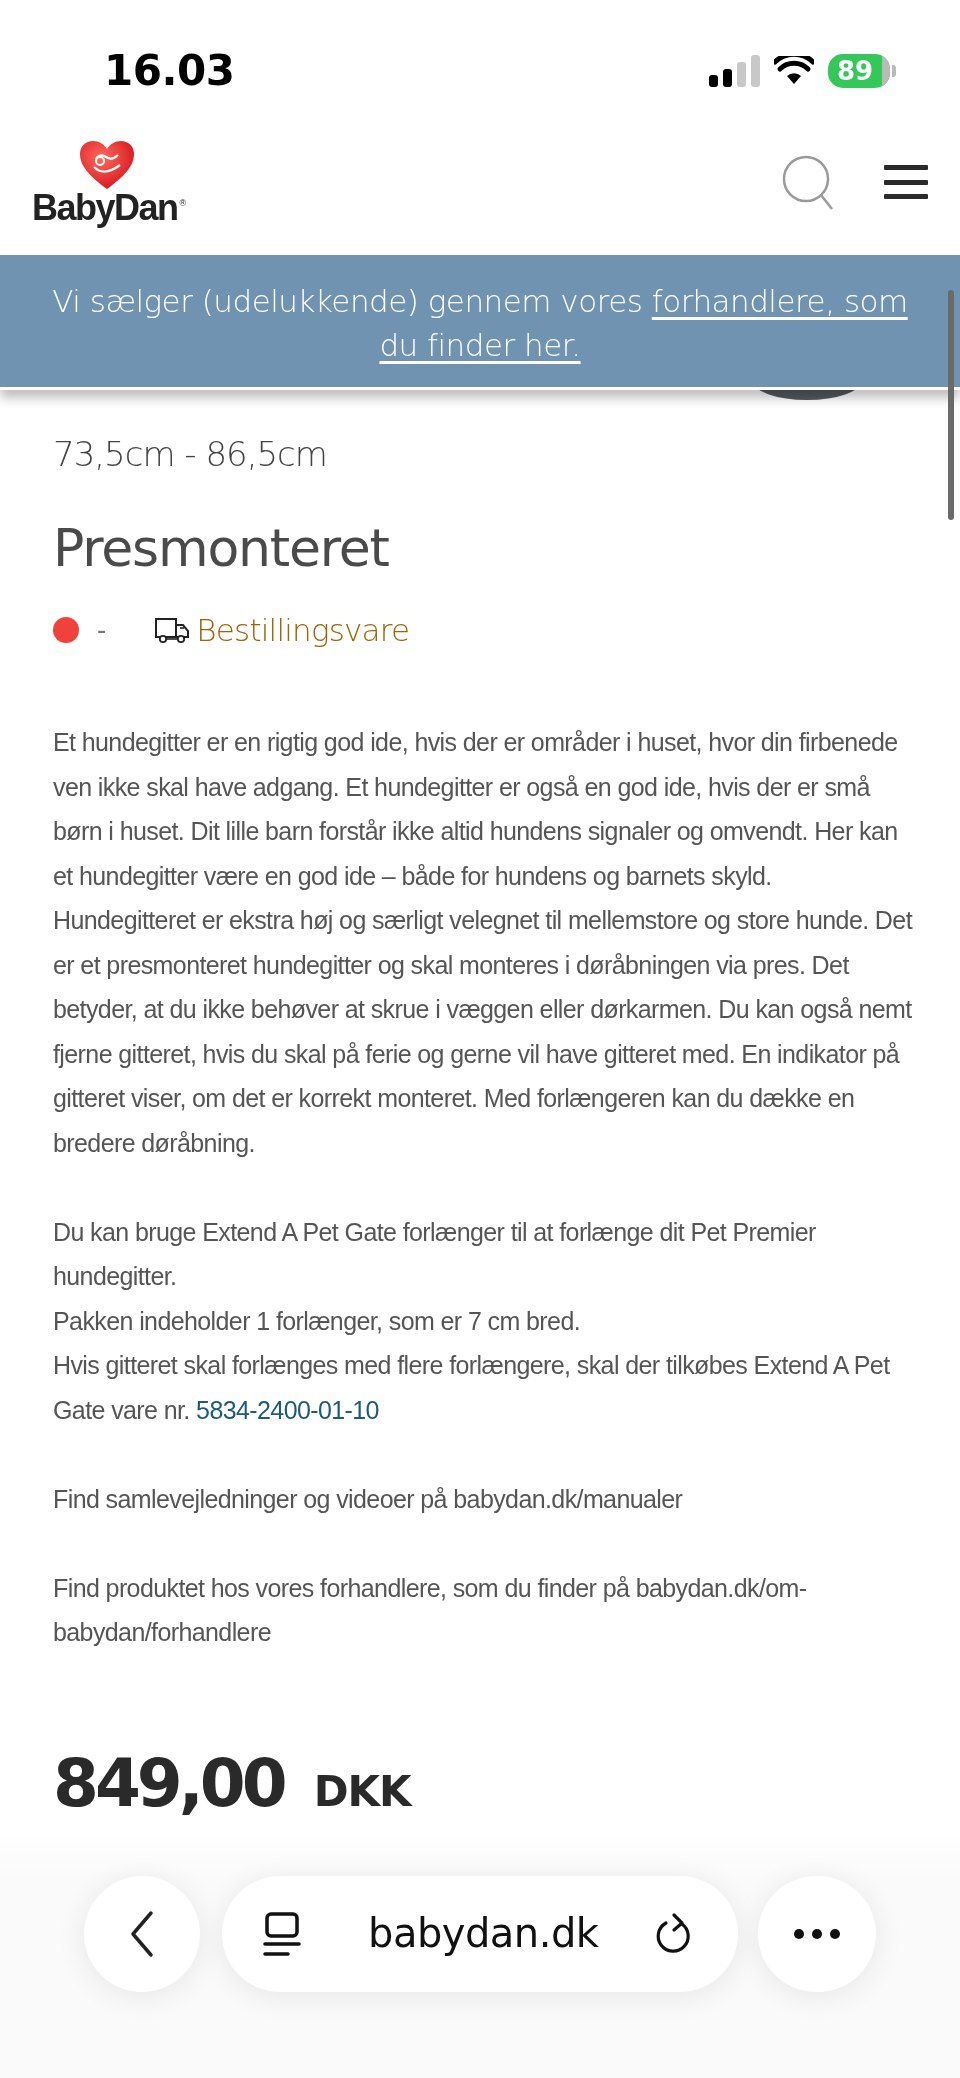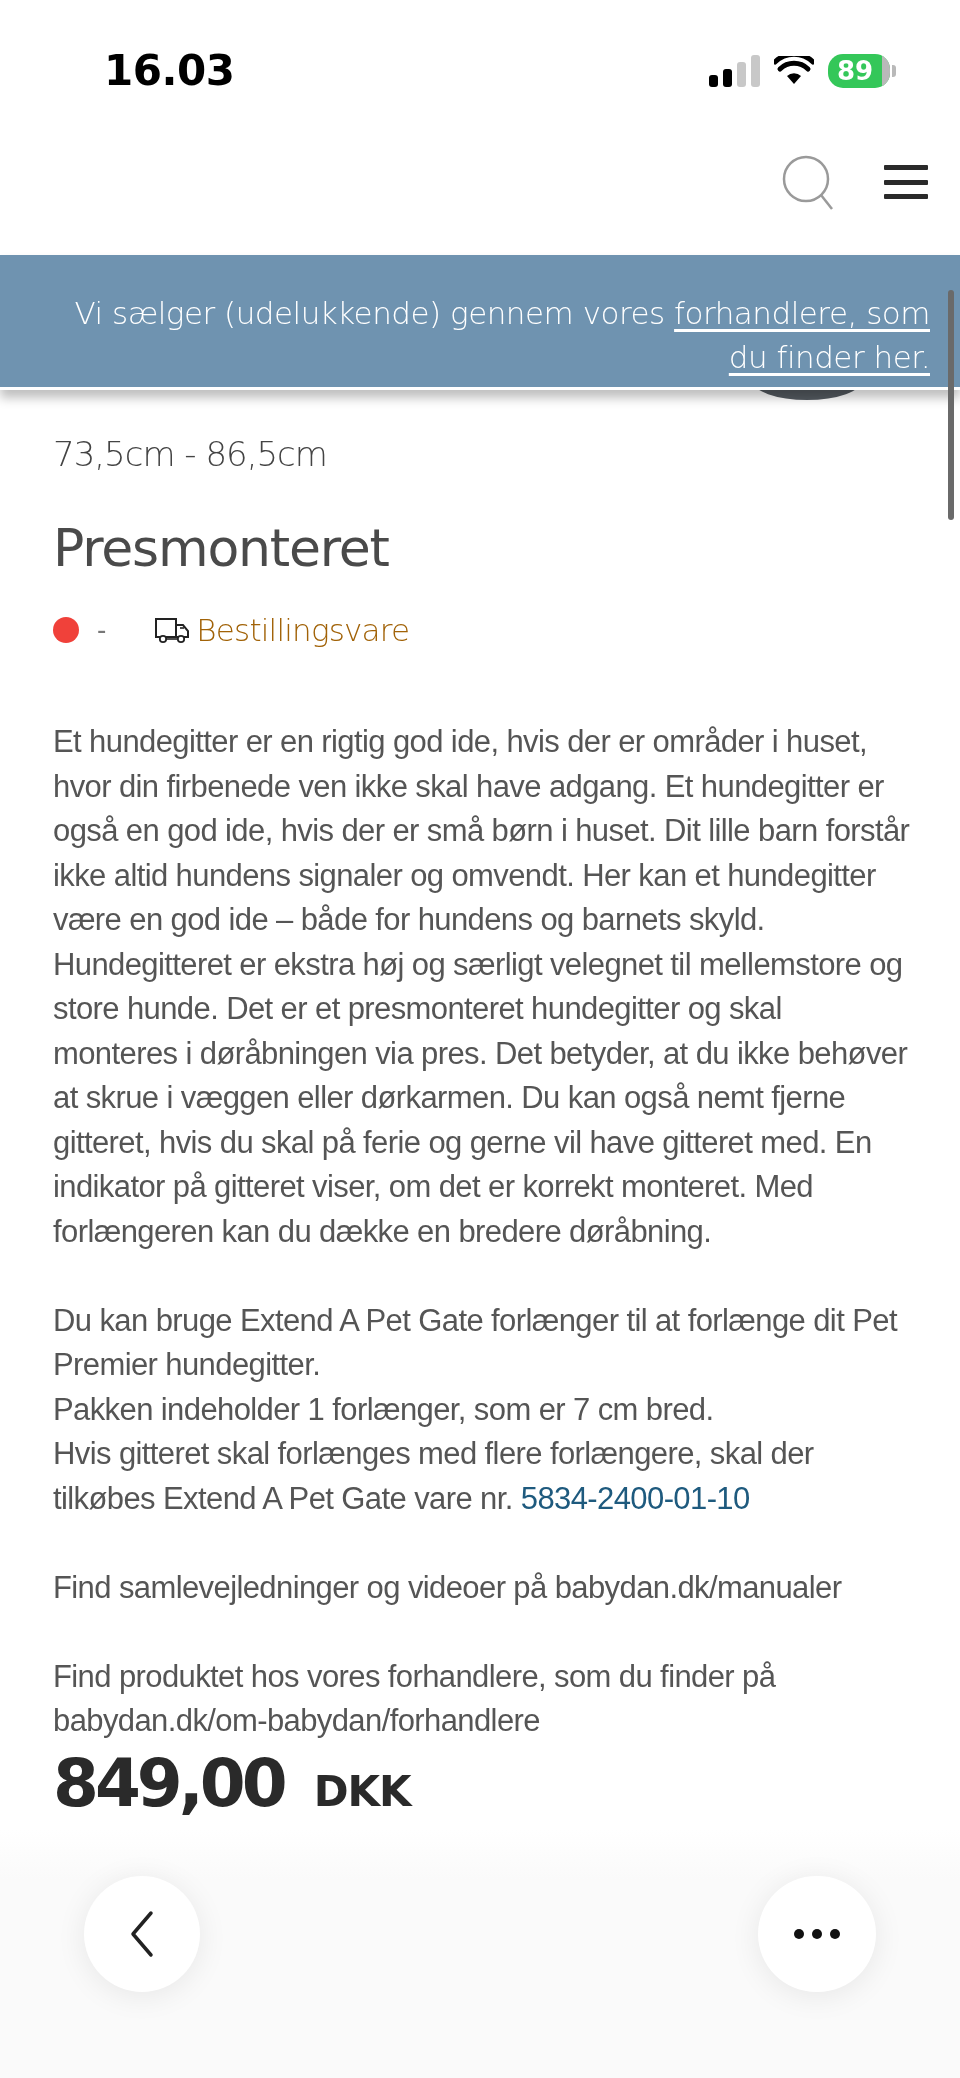--- a/index.html
+++ b/index.html
@@ -21,40 +21,40 @@
     .site-header { position: absolute; top: 125px; left: 0; width: 960px; height: 130px; background: #fff; }
     .logo { position: absolute; left: 32px; top: 14px; width: 160px; height: 100px; }
     .logo-heart { position: absolute; left: 46px; top: 0; width: 58px; height: 52px; }
     .logo-text { position: absolute; left: 0; top: 48px; font-size: 36px; font-weight: 700; color: #222; letter-spacing: -1.5px; font-family: "Liberation Sans", sans-serif; }
     .logo-text sup { font-size: 9px; font-weight: 400; vertical-align: 14px; margin-left: 2px; }
     .search-btn { position: absolute; left: 780px; top: 28px; width: 60px; height: 60px; }
     .menu-btn { position: absolute; left: 884px; top: 40px; width: 44px; height: 34px; display: flex; flex-direction: column; justify-content: space-between; }
     .menu-btn span { display: block; height: 5px; background: #2a2a2a; border-radius: 1px; }
 
     
-    .banner { position: absolute; top: 255px; left: 0; width: 960px; height: 135px; background: #6f93b0; color: #fff; text-align: right; font-size: 31px; line-height: 44px; padding: 36px 30px 0; font-family: "DejaVu Sans", sans-serif; font-weight: 300; letter-spacing: -0.5px; z-index: 3; box-shadow: 0 8px 10px rgba(0,0,0,0.25); border-bottom: 3px solid #fff; }
+    .banner { position: absolute; top: 255px; left: 0; width: 960px; height: 135px; background: #6f93b0; color: #fff; text-align: center; font-size: 31px; line-height: 44px; padding: 24px 30px 0; font-family: "DejaVu Sans", sans-serif; font-weight: 300; letter-spacing: -0.5px; z-index: 3; box-shadow: 0 8px 10px rgba(0,0,0,0.25); border-bottom: 3px solid #fff; }
     .banner a { color: #fff; text-decoration: underline; text-underline-offset: 5px; }
 
     
     .scrollbar { position: absolute; right: 6px; top: 290px; width: 6px; height: 230px; background: #6a6a6a; border-radius: 3px; z-index: 5; }
 
     
     .peek-circle { position: absolute; left: 752px; top: 320px; width: 110px; height: 80px; border-radius: 0 0 55px 55px / 0 0 20px 20px; background: #545a60; z-index: 2; }
 
     
     .content { position: absolute; left: 53px; top: 400px; width: 860px; }
     .range { position: absolute; top: 34px; left: 0; font-size: 34px; color: #444; font-family: "DejaVu Sans", sans-serif; font-weight: 300; letter-spacing: -1px; }
     .mount { position: absolute; top: 118px; left: 0; font-size: 52px; color: #4a4a4a; font-family: "DejaVu Sans", sans-serif; font-weight: 400; letter-spacing: -1.2px; }
     .stock-row { position: absolute; top: 210px; left: 0; display: flex; align-items: center; height: 40px; }
     .stock-dot { width: 26px; height: 26px; border-radius: 50%; background: #f0413a; }
     .stock-dash { margin-left: 18px; font-size: 28px; color: #777; }
     .truck-icon { margin-left: 48px; width: 36px; height: 30px; }
     .stock-text { margin-left: 6px; font-size: 31px; color: #a16207; font-family: "DejaVu Sans", sans-serif; font-weight: 300; letter-spacing: -0.8px; }
 
-    .desc { position: absolute; top: 320px; left: 0; width: 860px; font-size: 31px; line-height: 44.5px; color: #555; letter-spacing: -0.6px; font-family: "Liberation Sans", sans-serif; }
+    .desc { position: absolute; top: 320px; left: 0; width: 860px; font-size: 25px; line-height: 44.5px; color: #555; letter-spacing: -0.6px; font-family: "Liberation Sans", sans-serif; }
     .desc p { margin-bottom: 44.5px; }
     .desc .line { display: block; }
     .desc a { color: #1e5a7e; text-decoration: none; }
 
     .price { position: absolute; top: 1345px; left: 0; display: flex; align-items: baseline; color: #2a2a2a; font-family: "DejaVu Sans", sans-serif; }
     .price-amount { font-size: 66px; font-weight: 700; letter-spacing: -4px; }
     .price-currency { font-size: 42px; font-weight: 700; margin-left: 30px; letter-spacing: -1px; text-align: right; }
 
     
     .browser-bar { position: absolute; left: 0; top: 1830px; width: 960px; height: 248px; background: linear-gradient(to bottom, rgba(255,255,255,0.6), #fafafa 20%); }
@@ -85,20 +85,34 @@
       <path d="M1 6 A27 27 0 0 1 39 6" stroke="#000" stroke-width="5" fill="none" stroke-linecap="round"></path>
     </svg>
     <div class="battery">
       <span style="position:relative;z-index:1;margin-right:8px;">89</span>
     </div>
     <div class="battery-cap"></div>
   </div>
 </div>
 
 <div class="site-header">
+  <div class="logo">
+    <svg class="logo-heart" viewBox="0 0 58 52">
+      <defs>
+        <radialGradient id="hg" cx="40%" cy="35%" r="70%">
+          <stop offset="0%" stop-color="#ff6b5e"></stop>
+          <stop offset="100%" stop-color="#d4141c"></stop>
+        </radialGradient>
+      </defs>
+      <path d="M29 50 C10 36 2 26 2 15 C2 7 8 2 15 2 C21 2 26 5 29 10 C32 5 37 2 43 2 C50 2 56 7 56 15 C56 26 48 36 29 50 Z" fill="url(#hg)"></path>
+      <path d="M18 20 q4 -6 10 -2 q6 4 12 -2 M16 28 q10 10 26 -2" stroke="#fff" stroke-width="2.2" fill="none"></path>
+      <circle cx="22" cy="22" r="4" stroke="#fff" stroke-width="2" fill="none"></circle>
+    </svg>
+    <div class="logo-text"><span>BabyDan</span><sup>®</sup></div>
+  </div>
   <svg class="search-btn" viewBox="0 0 60 60">
     <circle cx="26" cy="26" r="22" stroke="#9a9a9a" stroke-width="2.5" fill="none"></circle>
     <line x1="41" y1="42" x2="52" y2="56" stroke="#9a9a9a" stroke-width="2.5"></line>
   </svg>
   <div class="menu-btn">
     <span></span>
       <span></span>
       <span></span>
   </div>
 </div>
@@ -144,18 +158,30 @@
     <span class="price-currency">DKK</span>
   </div>
 </div>
 
 <div class="browser-bar">
   <div class="bb-btn bb-back">
     <svg width="30" height="50" viewBox="0 0 30 50">
       <polyline points="24,4 6,25 24,46" stroke="#222" stroke-width="3.5" fill="none" stroke-linecap="round" stroke-linejoin="round"></polyline>
     </svg>
   </div>
+  <div class="bb-btn bb-url">
+    <svg class="reader-icon" viewBox="0 0 40 46">
+      <rect x="5" y="2" width="30" height="22" rx="4" stroke="#111" stroke-width="3.5" fill="none"></rect>
+      <line x1="3" y1="32" x2="37" y2="32" stroke="#111" stroke-width="3.5" stroke-linecap="round"></line>
+      <line x1="3" y1="42" x2="26" y2="42" stroke="#111" stroke-width="3.5" stroke-linecap="round"></line>
+    </svg>
+    <span class="url-text">babydan.dk</span>
+    <svg class="reload-icon" viewBox="0 0 44 46">
+      <path d="M30 12 A15 15 0 1 1 14 11" stroke="#111" stroke-width="3.2" fill="none" stroke-linecap="round"></path>
+      <polyline points="22,3 30,11 22,18" stroke="#111" stroke-width="3.2" fill="none" stroke-linecap="round" stroke-linejoin="round"></polyline>
+    </svg>
+  </div>
   <div class="bb-btn bb-more">
     <span></span>
       <span></span>
       <span></span>
   </div>
 </div>
 
 </body></html>

